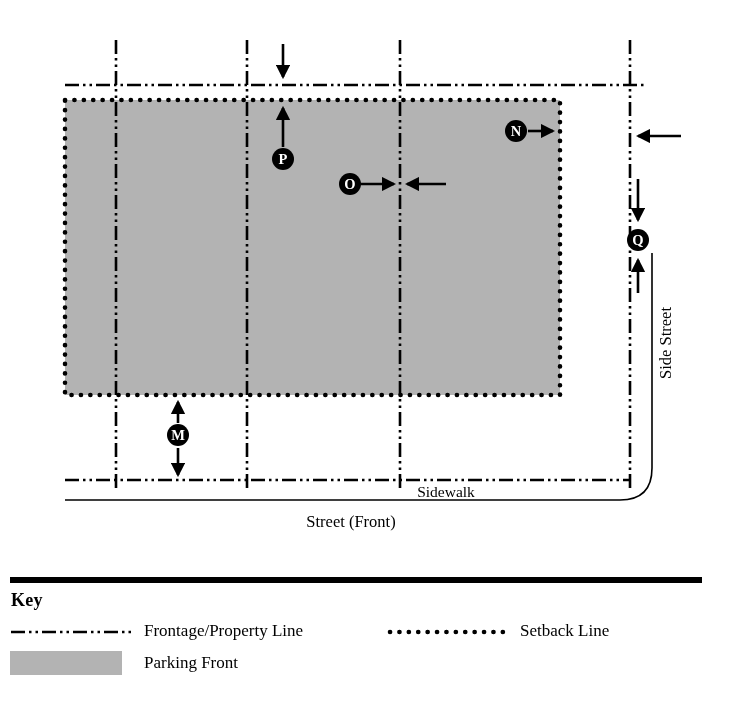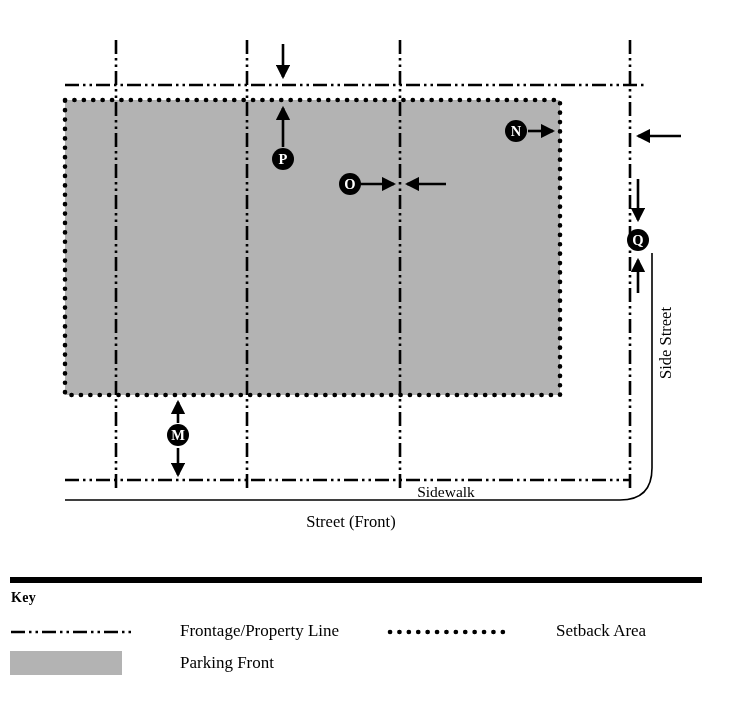--- a/index.html
+++ b/index.html
@@ -29,32 +29,31 @@
     left: 10px;
     top: 577px;
     width: 692px;
     height: 6px;
     background: #000000;
   }
   .key-title {
     position: absolute;
     left: 11px;
     top: 590px;
-    font-size: 14px;
+    font-size: 18px;
     font-weight: bold;
     letter-spacing: 0.3px;
   }
   .legend-sample {
     position: absolute;
   }
   .legend-label {
     position: absolute;
     font-size: 17px;
     white-space: nowrap;
-    margin-left: 36px;
   }
   .parking-swatch {
     position: absolute;
     left: 10px;
     top: 651px;
     width: 112px;
     height: 24px;
     background: #b3b3b3;
   }
   .frontage-line {
@@ -145,18 +144,18 @@
   <div class="key-title">Key</div>
 
   <svg class="legend-sample" style="left:10px; top:623px;" width="122" height="18">
     <line class="frontage-line" x1="1" y1="9" x2="121" y2="9"></line>
   </svg>
   <div class="legend-label" style="left:144px; top:621px;">Frontage/Property Line</div>
 
   <svg class="legend-sample" style="left:385px; top:623px;" width="126" height="18">
     <line class="setback-line" x1="5" y1="9" x2="121" y2="9"></line>
   </svg>
-  <div class="legend-label" style="left:520px; top:621px;">Setback Area</div>
+  <div class="legend-label" style="left:520px; top:621px;">Setback Line</div>
 
   <div class="parking-swatch"></div>
   <div class="legend-label" style="left:144px; top:653px;">Parking Front</div>
 
 </div>
 
 </body></html>

